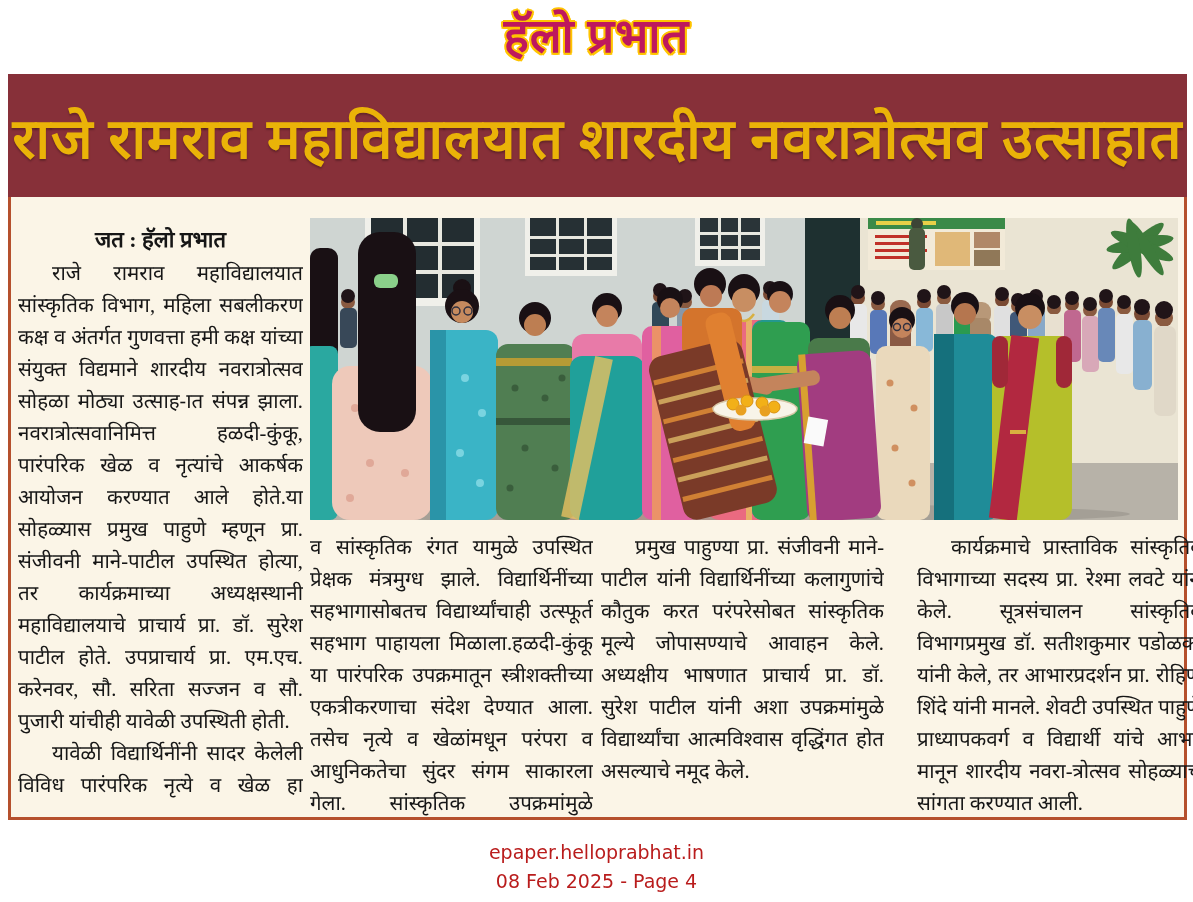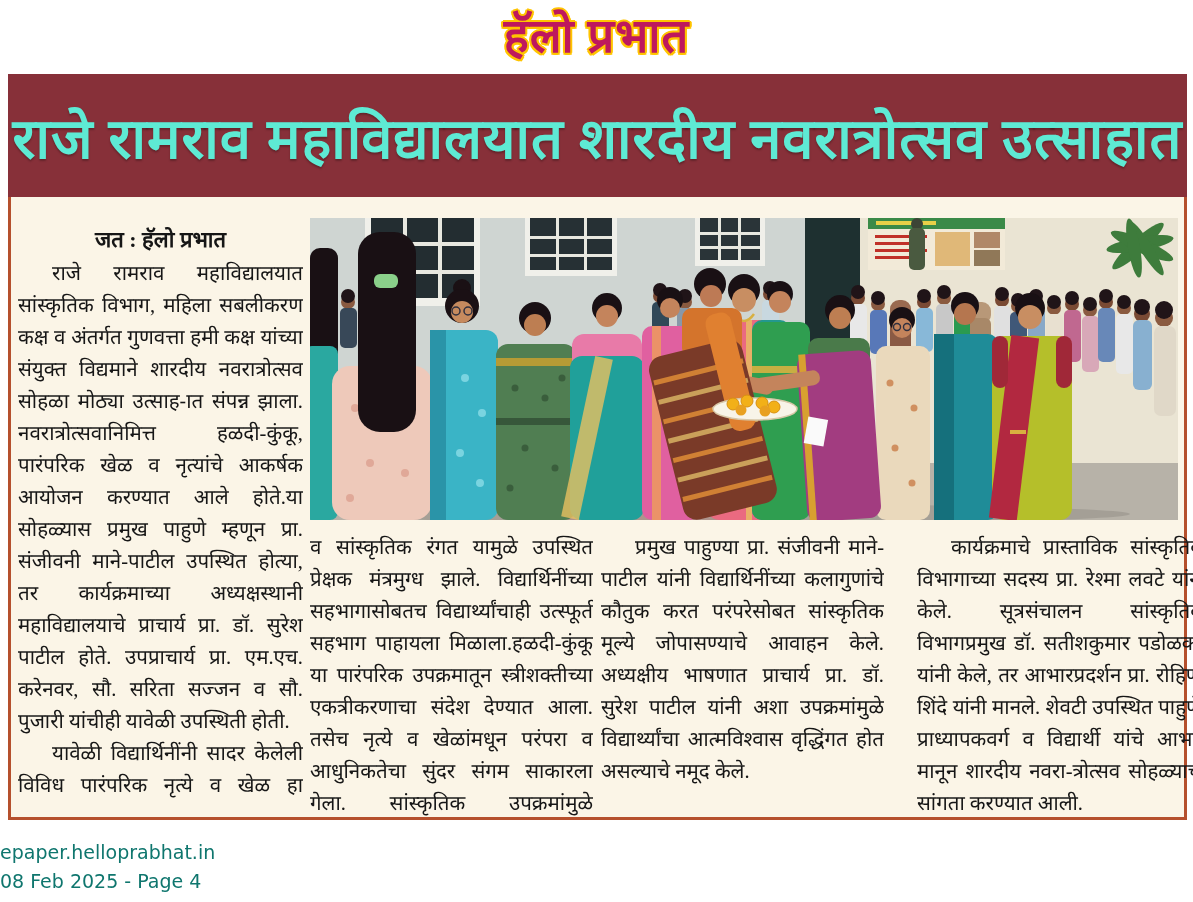--- a/index.html
+++ b/index.html
@@ -16,21 +16,21 @@
     text-shadow:2px 0 0 #ffc400,-2px 0 0 #ffc400,0 2px 0 #ffc400,0 -2px 0 #ffc400,
                 1.5px 1.5px 0 #ffc400,-1.5px 1.5px 0 #ffc400,1.5px -1.5px 0 #ffc400,-1.5px -1.5px 0 #ffc400;
   }
   
   .frame{
     position:absolute;left:8px;top:74px;width:1179px;height:746px;
     box-sizing:border-box;border:3px solid #b5502d;background:#fbf5e7;
   }
   .banner{
     position:absolute;left:-3px;top:-3px;width:calc(100% + 6px);height:123px;
-    background:#873039;color:#5eead4;display:flex;align-items:center;justify-content:center;
+    background:#873039;color:#eab308;display:flex;align-items:center;justify-content:center;
     font-size:56px;font-weight:bold;white-space:nowrap;letter-spacing:1px;
     text-shadow:0 2px 2px rgba(0,0,0,.25);
   }
   .bodytext{
     font-size:20.5px;line-height:32px;color:#161616;text-align:justify;
     overflow:hidden;
   }
   .col{position:absolute;}
   .col1{left:7px;top:146px;width:285px;height:578px;}
   .col2{left:299px;top:454px;width:283px;height:286px;}
@@ -38,23 +38,23 @@
   .col4{left:906px;top:454px;width:289px;height:286px;}
   .dateline{font-weight:bold;font-size:22px;line-height:34px;text-align:center;}
   .para-indent{text-indent:34px;margin:0;}
   .para{margin:0;}
   .photo{
     position:absolute;left:299px;top:141px;width:868px;height:302px;
     overflow:hidden;background:#cfd5d2;
   }
   
   .footer{
-    position:absolute;left:0;top:838px;width:100%;
+    position:absolute;left:0;top:838px;width:100%;text-align:center;
     font-family:"DejaVu Sans","Liberation Sans",sans-serif;
-    font-size:19px;line-height:29px;color:#0f766e;
+    font-size:19px;line-height:29px;color:#b91c1c;
   }
 </style>
 </head>
 <body>
 
 <div class="masthead">
   <span>हॅलो प्रभात</span>
 </div>
 
 <div class="frame">

